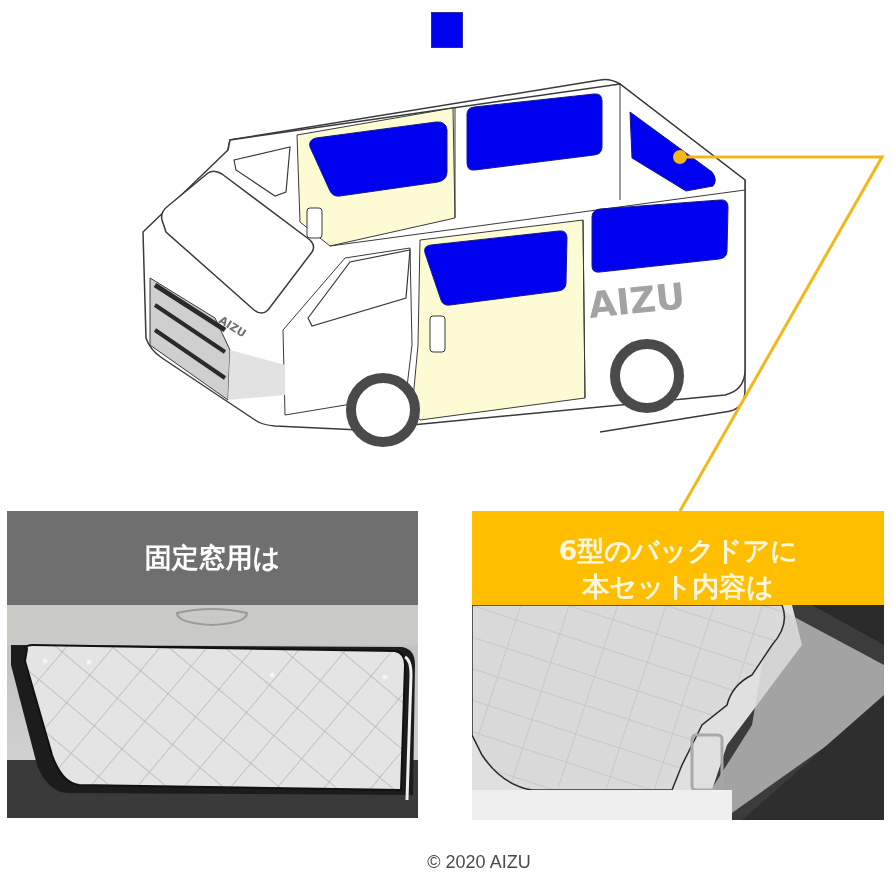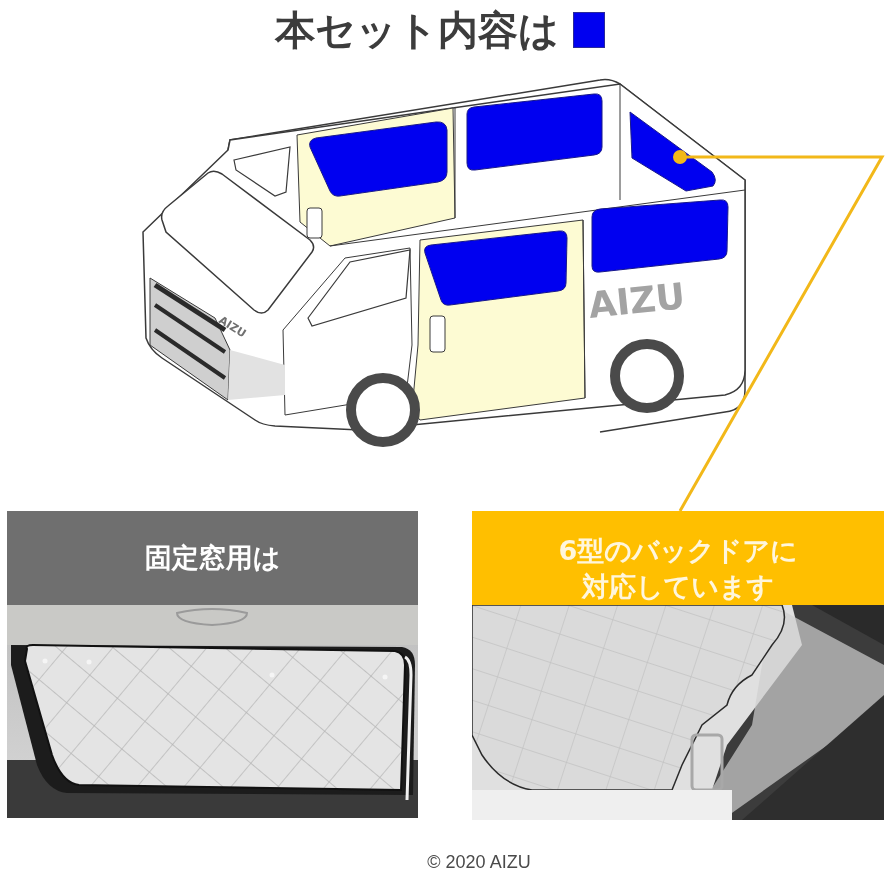--- a/index.html
+++ b/index.html
@@ -28,21 +28,20 @@
   .panel-left .photo { height: 213px; }
   .panel-right .photo { height: 215px; }
 
   .footer { position: absolute; left: 16px; top: 852px; width: 894px; text-align: center;
             font-size: 18px; color: #4a4a4a; font-family: "Liberation Sans", sans-serif; margin-left: 16px; }
 </style>
 </head>
 <body>
 
 <div class="header">
-  <span class="header-text">本セット内容は</span>
   <span class="legend-swatch"></span>
 </div>
 
 <svg class="van" width="894" height="520" viewBox="0 0 894 520">
   <defs>
     <filter id="soft" x="-5%" y="-5%" width="110%" height="110%">
       <feGaussianBlur stdDeviation="0.6"></feGaussianBlur>
     </filter>
   </defs>
 
@@ -127,21 +126,21 @@
     <circle cx="82" cy="57" r="2.5" fill="#f5f5f5"></circle>
     <circle cx="265" cy="70" r="2.5" fill="#f5f5f5"></circle>
     <circle cx="378" cy="72" r="2.5" fill="#f5f5f5"></circle>
     <path d="M398,52 Q404,55 404,70 L400,195" fill="none" stroke="#f0f0f0" stroke-width="3"></path>
   </svg>
 </div>
 
 <div class="panel panel-right">
   <div class="caption">
     <span>6型のバックドアに</span>
-    <span>対応しています</span>
+    <span>本セット内容は</span>
   </div>
   <svg class="photo" width="412" height="215" viewBox="0 0 412 215">
     <defs>
       <pattern id="quilt2" width="46" height="30" patternUnits="userSpaceOnUse" patternTransform="rotate(18)">
         <rect width="46" height="30" fill="#dadada"></rect>
         <path d="M0,0 L46,0 M0,0 L0,30" stroke="#c2c2c2" stroke-width="1.4"></path>
       </pattern>
     </defs>
     <rect width="412" height="215" fill="#e0e0e0"></rect>
     <path d="M412,0 L412,215 L230,215 L255,140 L300,80 L330,40 L320,0 Z" fill="#3c3c3c"></path>

